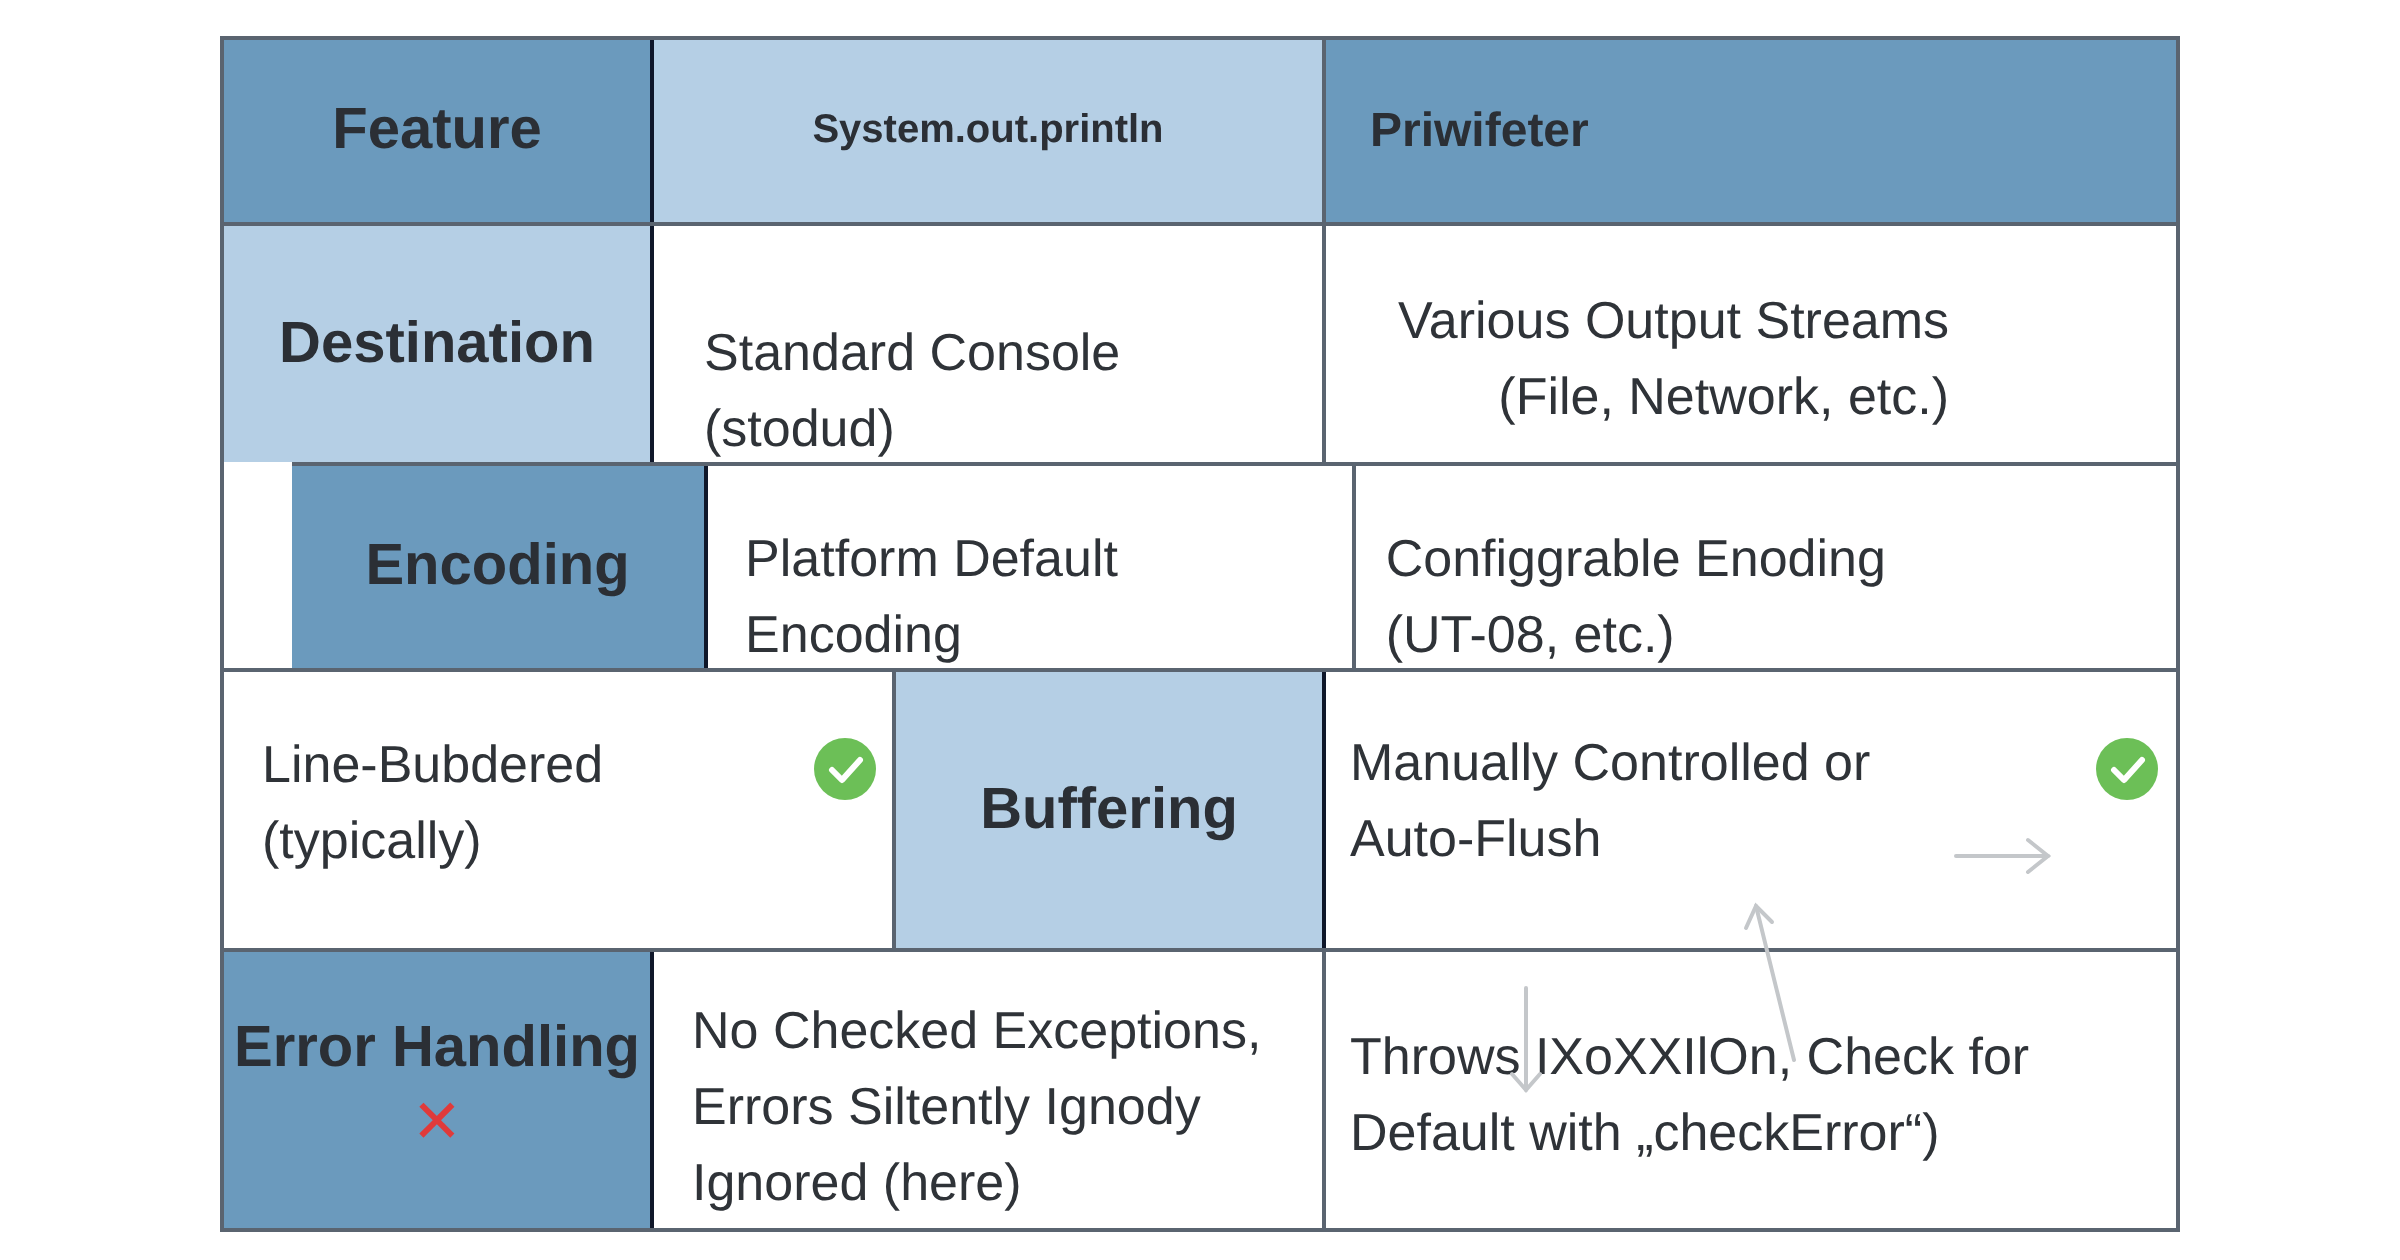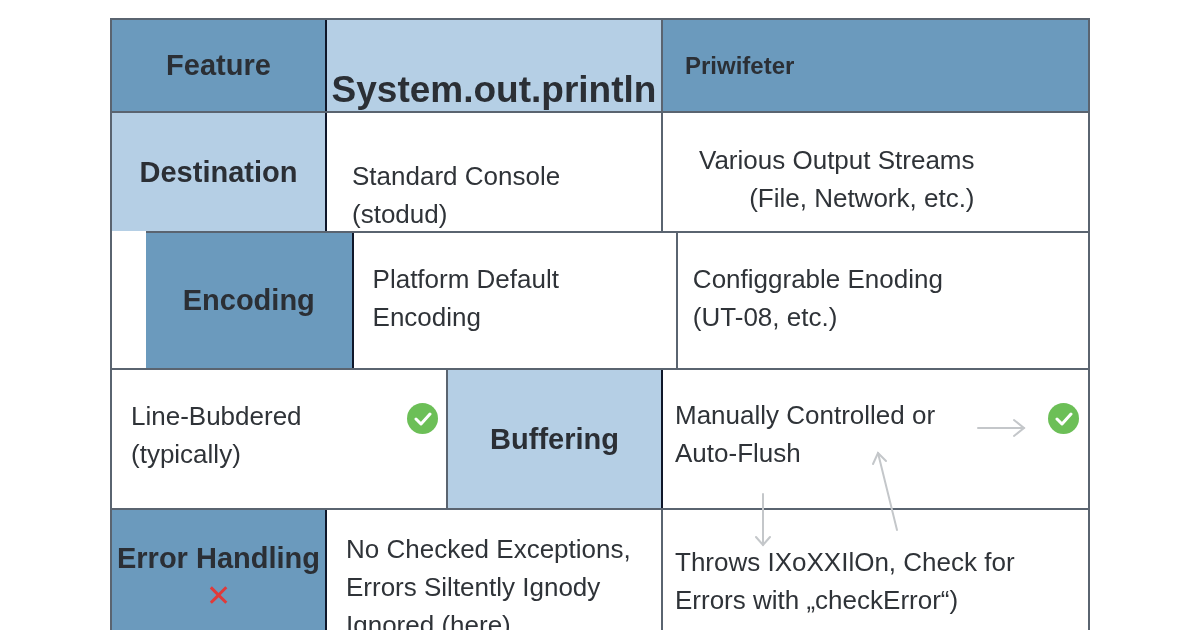--- a/index.html
+++ b/index.html
@@ -18,25 +18,25 @@
   .row { display: flex; border-top: 2px solid #5a6470; box-sizing: border-box; }
   .row:first-child { border-top: none; }
   .cell { box-sizing: border-box; position: relative; color: #2b2f35; }
   .c1 { width: 215px; border-right: 2px solid #0f172a; display: flex; flex-direction: column; align-items: center; justify-content: center; font-weight: bold; font-size: 29px; }
   .c2 { width: 336px; border-right: 2px solid #5a6470; }
   .c3 { width: 425px; }
   .dark { background: #6b9abd; }
   .light { background: #b5cfe5; }
   .white { background: #ffffff; }
   .hdr { height: 91px; }
-  .hdr .c2 { display: flex; align-items: flex-end; justify-content: center; font-weight: bold; font-size: 37px; }
+  .hdr .c2 { display: flex; align-items: center; justify-content: center; font-weight: bold; font-size: 20px; }
   .hdr .c3 { display: flex; align-items: center; padding-left: 22px; font-weight: bold; font-size: 24px; }
   .body-text { font-size: 26px; line-height: 38px; color: #2f3338; }
   .r1 { height: 120px; }
-  .r2 { height: 137px; margin-left: 34px; }
+  .r2 { height: 103px; margin-left: 34px; }
   .r3 { height: 140px; }
   .r4 { height: 140px; }
   .r1 .c2 .body-text { position: absolute; left: 25px; top: 44px; }
   .r1 .c3 .body-text { position: absolute; left: 36px; top: 28px; text-align: right; }
   .r2 .c2 .body-text { position: absolute; left: 19px; top: 27px; }
   .r2 .c3 .body-text { position: absolute; left: 15px; top: 27px; }
   .r3 .c2 .body-text { position: absolute; left: 19px; top: 27px; }
   .r3 .c3 .body-text { position: absolute; left: 12px; top: 26px; }
   .r4 .c2 .body-text { position: absolute; left: 19px; top: 20px; }
   .r4 .c3 .body-text { position: absolute; left: 12px; top: 33px; }
@@ -136,21 +136,21 @@
     <div class="cell c2 white">
       <div class="body-text">
         <div>No Checked Exceptions,</div>
         <div>Errors Siltently Ignody</div>
         <div>Ignored (here)</div>
       </div>
     </div>
     <div class="cell c3 white">
       <div class="body-text">
         <div>Throws IXoXXIlOn, Check for</div>
-        <div>Errors with „checkError“)</div>
+        <div>Default with „checkError“)</div>
       </div>
     </div>
   </div>
 </div>
 
 <svg class="overlay" width="1200" height="630">
   <g stroke="#c4c7ca" stroke-width="2" fill="none" stroke-linecap="round">
 
     <g>
       <line x1="978" y1="428" x2="1024" y2="428"></line>

